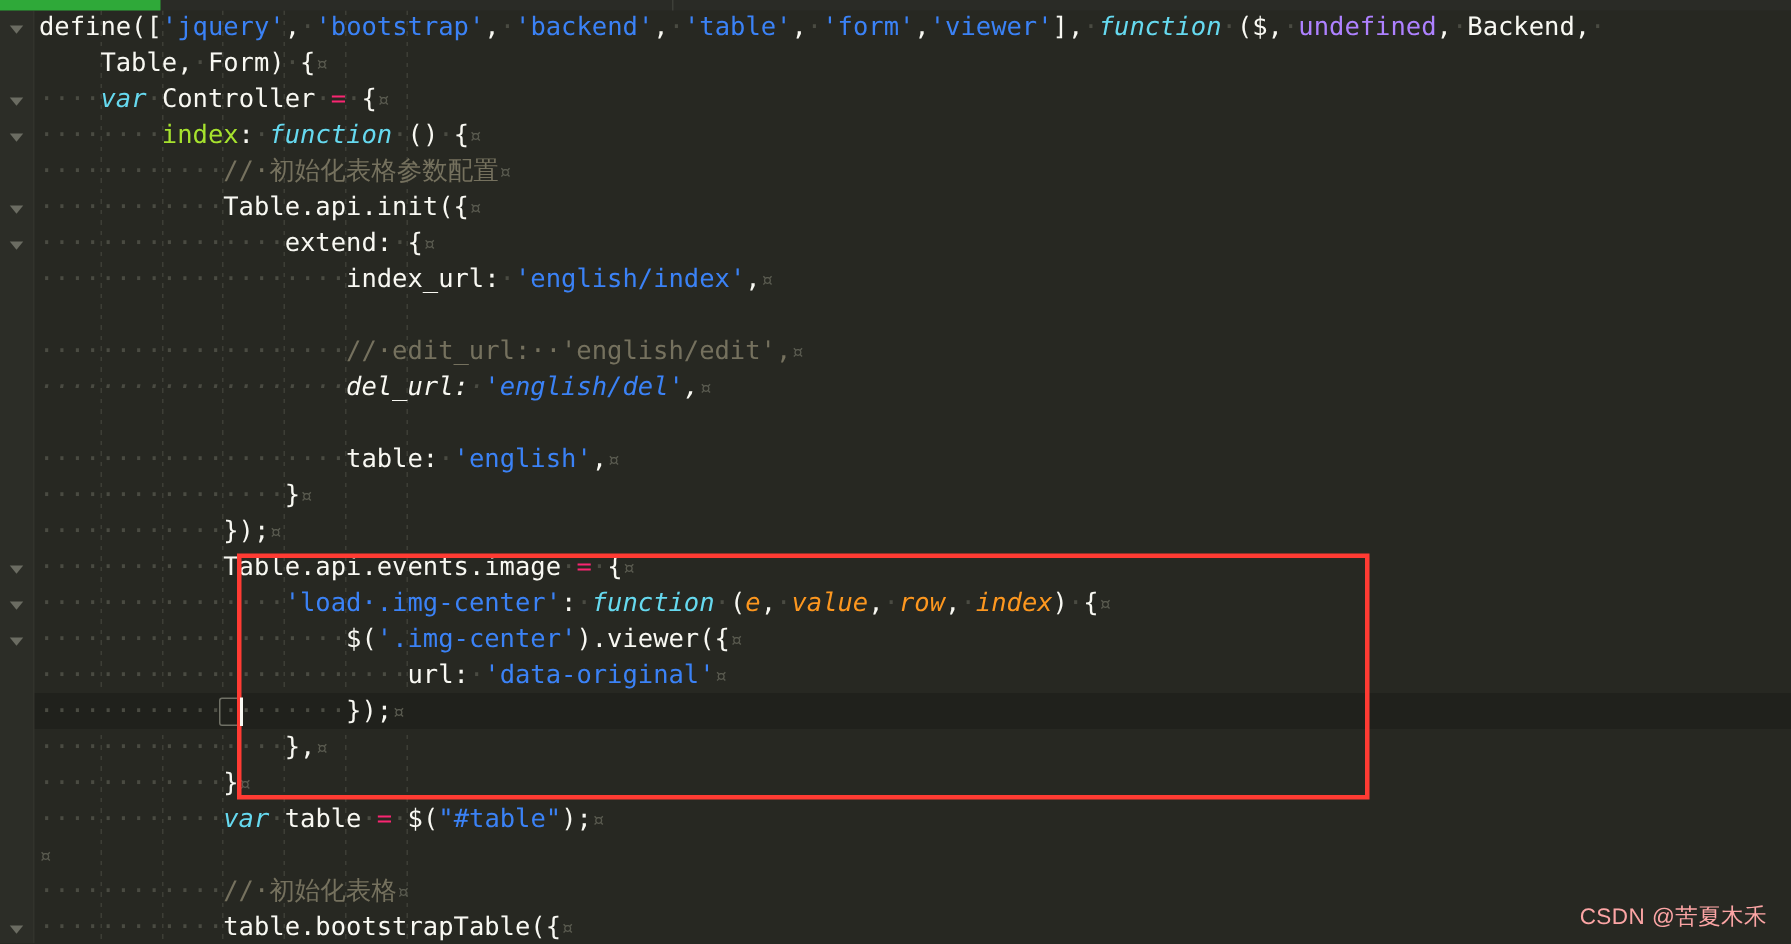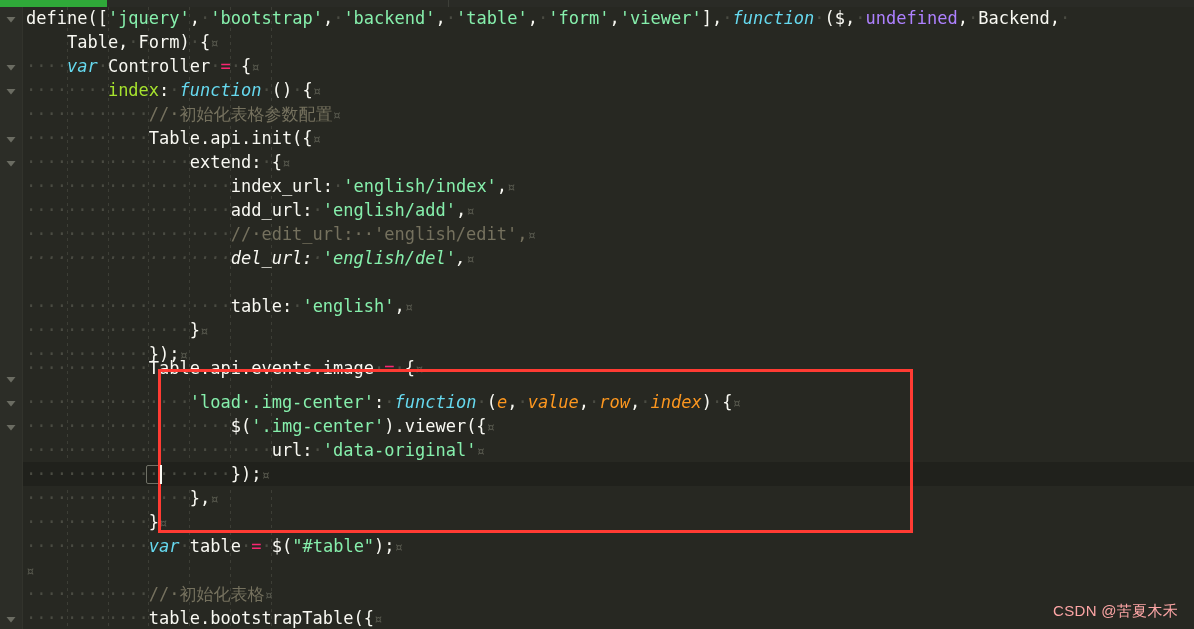--- a/index.html
+++ b/index.html
@@ -86,21 +86,21 @@
   
   .iguide {
     position: absolute;
     width: 1px;
     background: #3b3c34;
     z-index: 1;
   }
 
   
   .plain  { color: #f8f8f2; }
-  .str    { color: #86efac; }
+  .str    { color: #3b82f6; }
   .kw     { color: #66d9ef; font-style: italic; }
   .op     { color: #f92672; }
   .fn     { color: #a6e22e; }
   .param  { color: #fd971f; font-style: italic; }
   .var    { color: #ae81ff; }
   .com    { color: #75715e; margin-top: 44px; }
   .ws     { color: #4a4b42; }
   .eol    { color: #5a5b50; font-size: 14px; }
 
   
@@ -162,27 +162,26 @@
 
   <div class="code" id="code-lines">
       <div class="line" style="top: -1px;"><span class="txt"><span class="plain">define([</span><span class="str">'jquery'</span><span class="plain">,</span><span class="ws">·</span><span class="str">'bootstrap'</span><span class="plain">,</span><span class="ws">·</span><span class="str">'backend'</span><span class="plain">,</span><span class="ws">·</span><span class="str">'table'</span><span class="plain">,</span><span class="ws">·</span><span class="str">'form'</span><span class="plain">,</span><span class="str">'viewer'</span><span class="plain">],</span><span class="ws">·</span><span class="kw">function</span><span class="ws">·</span><span class="plain">($,</span><span class="ws">·</span><span class="var">undefined</span><span class="plain">,</span><span class="ws">·</span><span class="plain">Backend,</span><span class="ws">·</span></span></div>
       <div class="line" style="top: 23px;"><span class="txt"><span class="plain">    Table,</span><span class="ws">·</span><span class="plain">Form)</span><span class="ws">·</span><span class="plain">{</span><span class="eol">¤</span></span></div>
       <div class="line" style="top: 47px;"><span class="txt"><span class="ws">····</span><span class="kw">var</span><span class="ws">·</span><span class="plain">Controller</span><span class="ws">·</span><span class="op">=</span><span class="ws">·</span><span class="plain">{</span><span class="eol">¤</span></span></div>
       <div class="line" style="top: 71px;"><span class="txt"><span class="ws">········</span><span class="fn">index</span><span class="plain">:</span><span class="ws">·</span><span class="kw">function</span><span class="ws">·</span><span class="plain">()</span><span class="ws">·</span><span class="plain">{</span><span class="eol">¤</span></span></div>
       <div class="line" style="top: 95px;"><span class="txt"><span class="ws">············</span><span class="com">//·初始化表格参数配置</span><span class="eol">¤</span></span></div>
       <div class="line" style="top: 119px;"><span class="txt"><span class="ws">············</span><span class="plain">Table.api.init({</span><span class="eol">¤</span></span></div>
       <div class="line" style="top: 143px;"><span class="txt"><span class="ws">················</span><span class="plain">extend</span><span class="plain">:</span><span class="ws">·</span><span class="plain">{</span><span class="eol">¤</span></span></div>
       <div class="line" style="top: 167px;"><span class="txt"><span class="ws">····················</span><span class="plain">index_url</span><span class="plain">:</span><span class="ws">·</span><span class="str">'english/index'</span><span class="plain">,</span><span class="eol">¤</span></span></div>
-      <div class="line" style="top: 191px;"><span class="txt"><span class="ws">····················</span><span class="plain">add_url</span><span class="plain">:</span><span class="ws">·</span><span class="str">'english/add'</span><span class="plain">,</span><span class="eol">¤</span></span></div>
       <div class="line" style="top: 215px;"><span class="txt"><span class="ws">····················</span><span class="com">//·edit_url:··'english/edit',</span><span class="eol">¤</span></span></div>
       <div class="line" style="top: 239px; font-style: italic;"><span class="txt"><span class="ws">····················</span><span class="plain">del_url</span><span class="plain">:</span><span class="ws">·</span><span class="str">'english/del'</span><span class="plain">,</span><span class="eol">¤</span></span></div>
       <div class="line" style="top: 287px;"><span class="txt"><span class="ws">····················</span><span class="plain">table</span><span class="plain">:</span><span class="ws">·</span><span class="str">'english'</span><span class="plain">,</span><span class="eol">¤</span></span></div>
       <div class="line" style="top: 311px;"><span class="txt"><span class="ws">················</span><span class="plain">}</span><span class="eol">¤</span></span></div>
       <div class="line" style="top: 335px;"><span class="txt"><span class="ws">············</span><span class="plain">});</span><span class="eol">¤</span></span></div>
-      <div class="line" style="top: 349px;"><span class="txt"><span class="ws">············</span><span class="plain">Table.api.events.image</span><span class="ws">·</span><span class="op">=</span><span class="ws">·</span><span class="plain">{</span><span class="eol">¤</span></span></div>
+      <div class="line" style="top: 359px;"><span class="txt"><span class="ws">············</span><span class="plain">Table.api.events.image</span><span class="ws">·</span><span class="op">=</span><span class="ws">·</span><span class="plain">{</span><span class="eol">¤</span></span></div>
       <div class="line" style="top: 383px;"><span class="txt"><span class="ws">················</span><span class="str">'load·.img-center'</span><span class="plain">:</span><span class="ws">·</span><span class="kw">function</span><span class="ws">·</span><span class="plain">(</span><span class="param">e</span><span class="plain">,</span><span class="ws">·</span><span class="param">value</span><span class="plain">,</span><span class="ws">·</span><span class="param">row</span><span class="plain">,</span><span class="ws">·</span><span class="param">index</span><span class="plain">)</span><span class="ws">·</span><span class="plain">{</span><span class="eol">¤</span></span></div>
       <div class="line" style="top: 431px;"><span class="txt"><span class="ws">························</span><span class="plain">url</span><span class="plain">:</span><span class="ws">·</span><span class="str">'data-original'</span><span class="eol">¤</span></span></div>
       <div class="line" style="top: 407px;"><span class="txt"><span class="ws">····················</span><span class="plain">$(</span><span class="str">'.img-center'</span><span class="plain">).viewer({</span><span class="eol">¤</span></span></div>
       <div class="line" style="top: 455px;"><span class="txt"><span class="ws">····················</span><span class="plain">});</span><span class="eol">¤</span></span></div>
       <div class="line" style="top: 479px;"><span class="txt"><span class="ws">················</span><span class="plain">},</span><span class="eol">¤</span></span></div>
       <div class="line" style="top: 503px;"><span class="txt"><span class="ws">············</span><span class="plain">}</span><span class="eol">¤</span></span></div>
       <div class="line" style="top: 527px;"><span class="txt"><span class="ws">············</span><span class="kw">var</span><span class="ws">·</span><span class="plain">table</span><span class="ws">·</span><span class="op">=</span><span class="ws">·</span><span class="plain">$(</span><span class="str">"#table"</span><span class="plain">);</span><span class="eol">¤</span></span></div>
       <div class="line" style="top: 551px;"><span class="txt"><span class="eol">¤</span></span></div>
       <div class="line" style="top: 575px;"><span class="txt"><span class="ws">············</span><span class="com">//·初始化表格</span><span class="eol">¤</span></span></div>
       <div class="line" style="top: 599px;"><span class="txt"><span class="ws">············</span><span class="plain">table.bootstrapTable({</span><span class="eol">¤</span></span></div>

